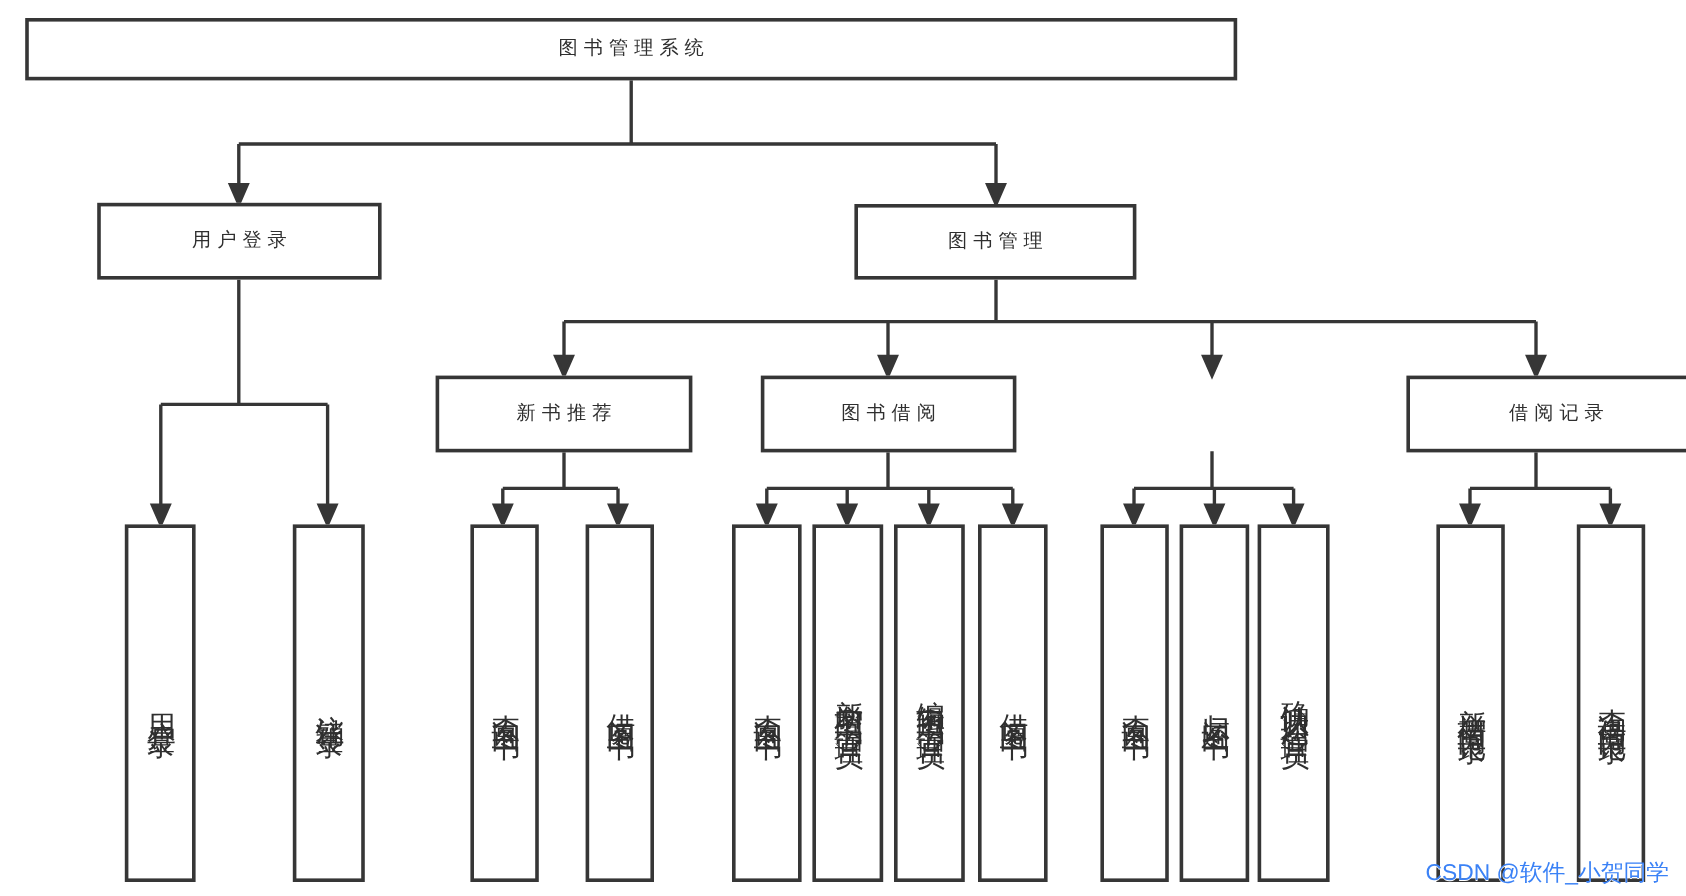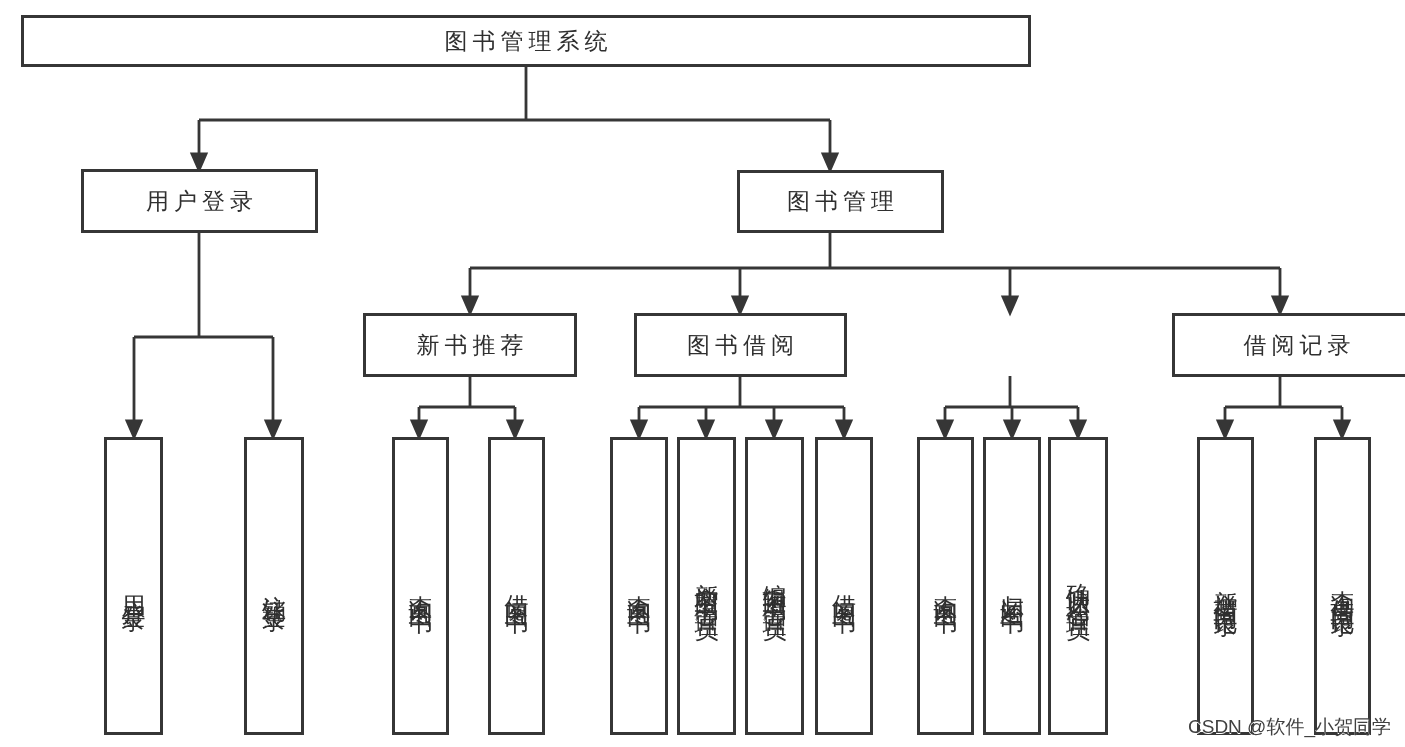--- a/index.html
+++ b/index.html
@@ -25,50 +25,50 @@
     position: absolute;
     box-sizing: border-box;
     border: 3px solid #363636;
     background: #ffffff;
     display: flex;
     align-items: center;
     justify-content: center;
     z-index: 1;
   }
   .hlabel {
-    font-size: 23px;
+    font-size: 16px;
     letter-spacing: 5px;
     text-indent: 5px;
     color: #2f2f2f;
     line-height: 1;
     white-space: nowrap;
   }
   .vlabel {
     writing-mode: vertical-rl;
     text-orientation: mixed;
     font-size: 24px;
     letter-spacing: 5px;
     color: #2f2f2f;
     line-height: 1;
     white-space: nowrap;
   }
   .watermark {
     position: absolute;
     left: 1188px;
     top: 714px;
     font-size: 19px;
-    color: #404040;
+    color: #3b82f6;
     z-index: 2;
     white-space: nowrap;
     text-shadow: 0 1px 0 #ffffff;
   }
   
   .n-root            { left: 21px;   top: 15px;  width: 1010px; height: 52px; }
   .n-user-login      { left: 81px;   top: 169px; width: 237px;  height: 64px; }
-  .n-book-mgmt       { left: 712px;  top: 170px; width: 207px;  height: 63px; margin-left: 25px; }
+  .n-book-mgmt       { left: 712px;  top: 170px; width: 235px;  height: 63px; }
   .n-new-book        { left: 363px;  top: 313px; width: 214px;  height: 64px; }
   .n-book-borrow     { left: 634px;  top: 313px; width: 213px;  height: 64px; }
   .n-current-borrow  { left: 903px;  top: 313px; width: 215px;  height: 64px; }
   .n-borrow-record   { left: 1172px; top: 313px; width: 250px;  height: 64px; }
   .leaf              { top: 437px; height: 298px; }
   .n-leaf-login      { left: 104px;  width: 59px; }
   .n-leaf-logout     { left: 244px;  width: 60px; }
   .n-leaf-nb-query   { left: 392px;  width: 57px; }
   .n-leaf-nb-borrow  { left: 488px;  width: 57px; }
   .n-leaf-bb-query   { left: 610px;  width: 58px; }

